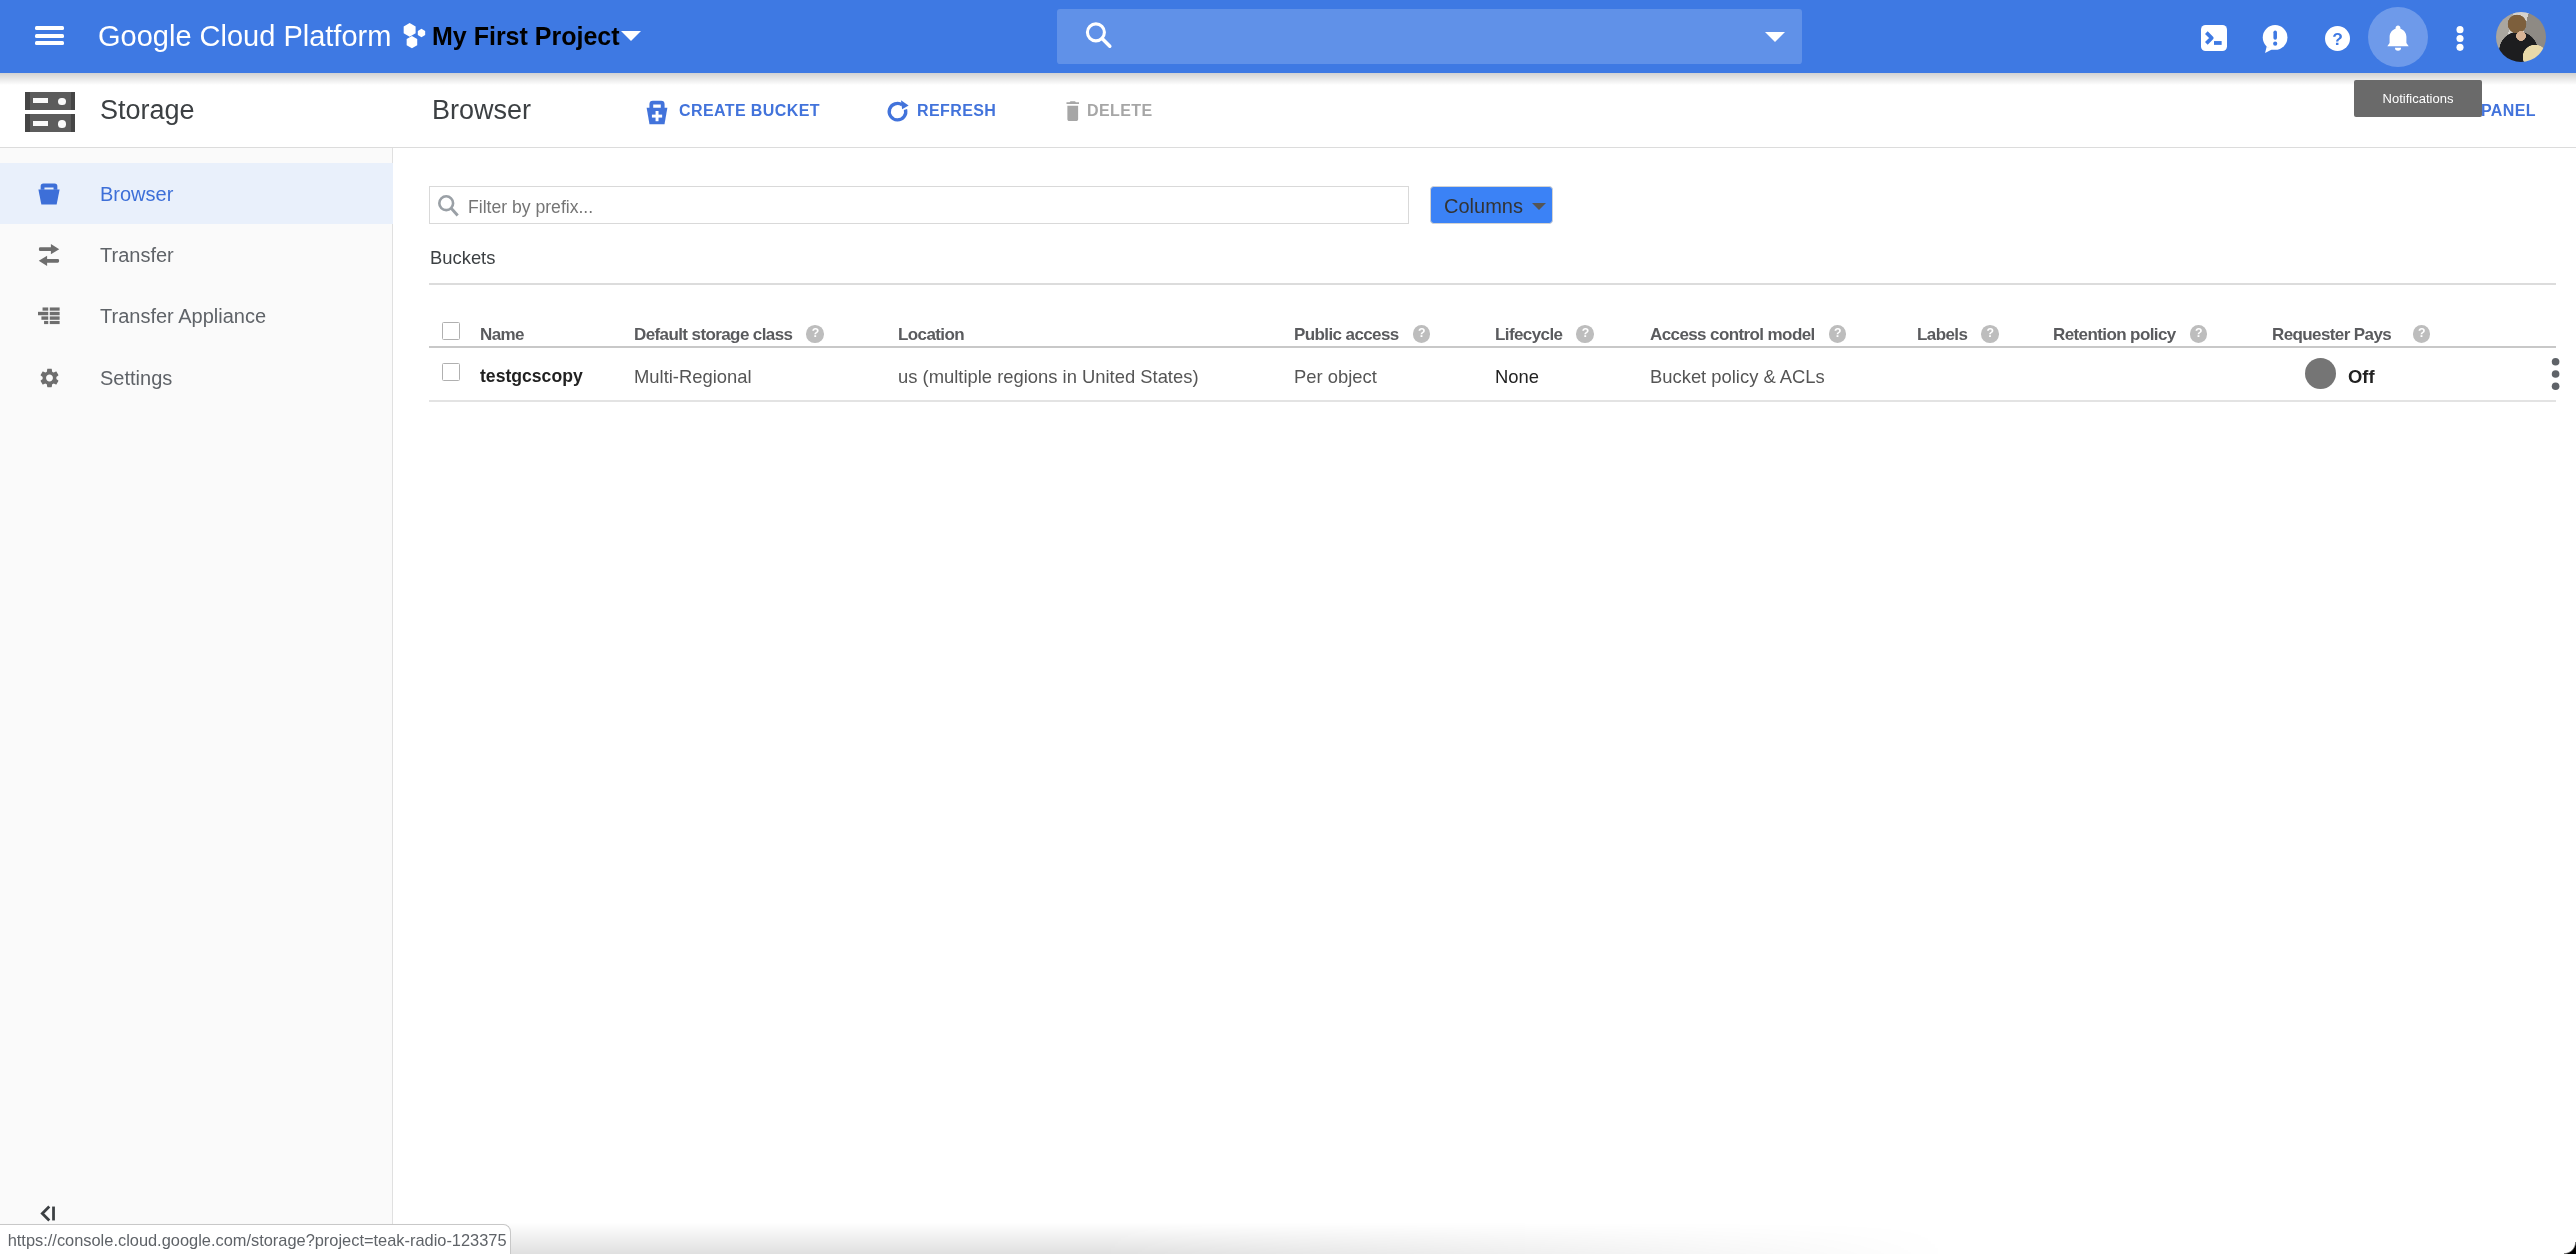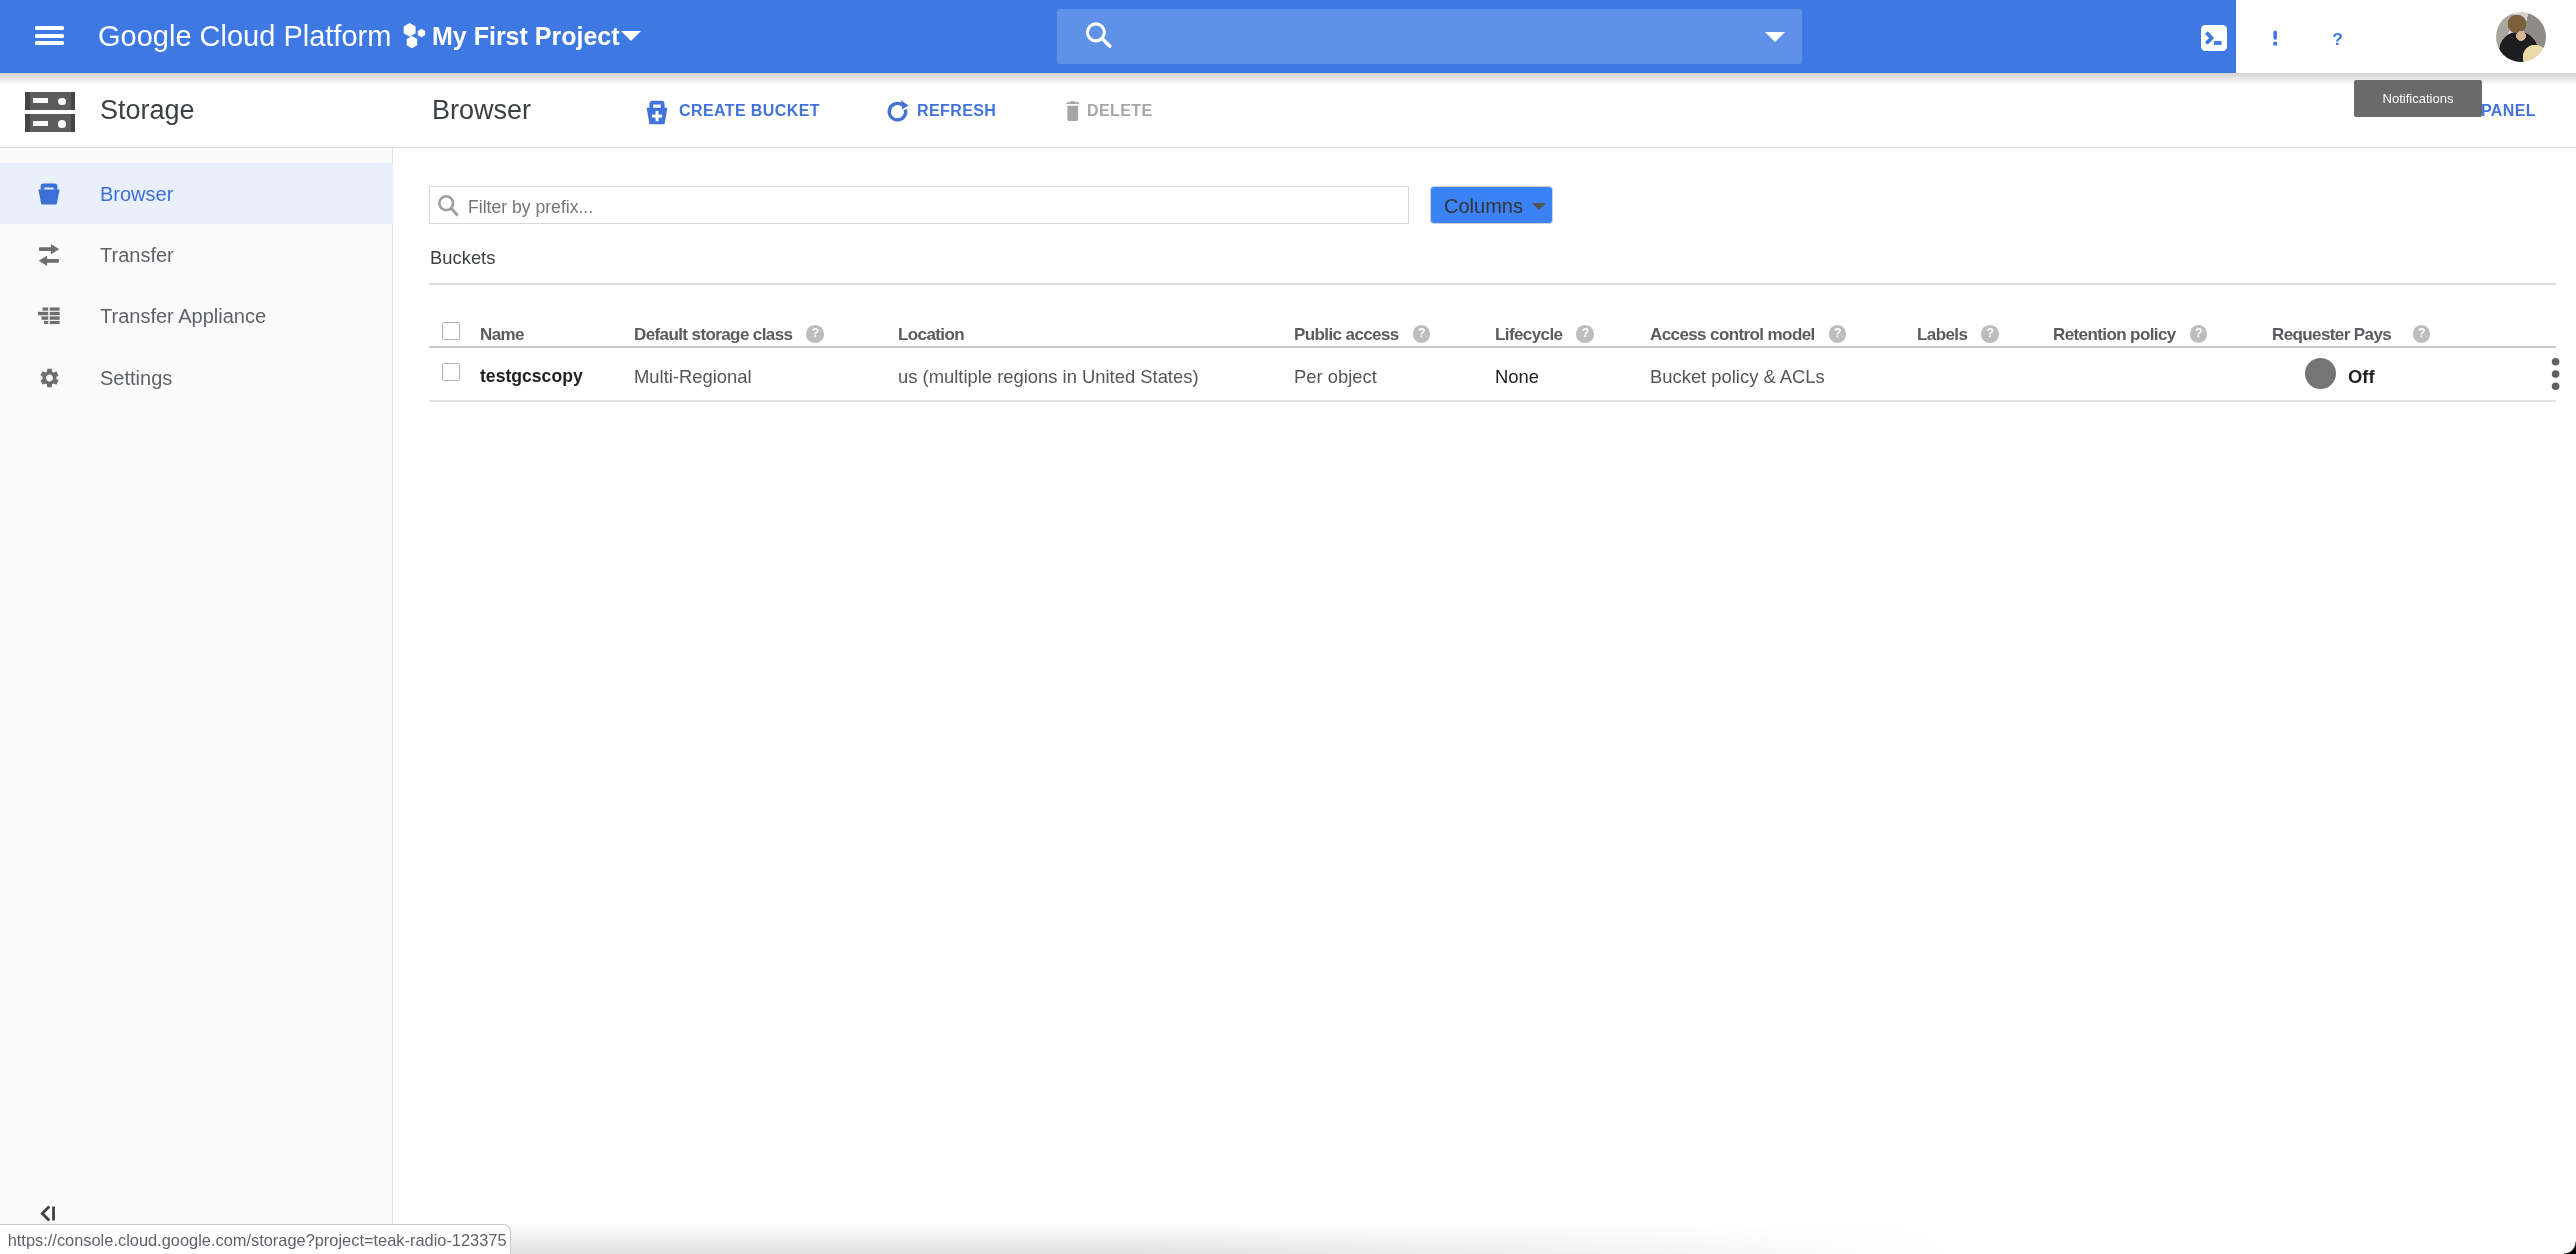--- a/index.html
+++ b/index.html
@@ -1,29 +1,29 @@
 <!DOCTYPE html>
 <html style="font-size:12.3px"><head>
 <meta charset="utf-8">
 <style>
   * { margin:0; padding:0; box-sizing:border-box; }
   html,body { width:2576px; height:1254px; overflow:hidden; background:#fff;
     font-family:"Liberation Sans", sans-serif; position:relative; }
   .abs { position:absolute; }
 
   
-  .topbar { position:absolute; left:0; top:0; width:2236px; height:73px;
+  .topbar { position:absolute; left:0; top:0; width:2576px; height:73px;
     background:#3e79e3; z-index:40; }
   .topshadow { position:absolute; left:0; top:73px; width:2576px; height:12.3px;
     background:linear-gradient(to bottom, rgba(0,0,0,0.18), rgba(0,0,0,0)); z-index:39; }
   .hbar { position:absolute; left:35px; width:29px; height:3.8px; background:#fff; border-radius:1.5px; }
   .gcp-logo { position:absolute; left:98px; top:0; height:73px; display:flex; align-items:center;
     font-size:29px; color:#fff; }
   .proj-name { position:absolute; left:432px; top:0; height:73px; display:flex; align-items:center;
-    font-size:25px; color:#ffffff; font-weight:bold; }
+    font-size:25px; color:#000000; font-weight:bold; }
   .caret { position:absolute; width:0; height:0; }
 
   .search { position:absolute; left:1057px; top:9.2px; width:745px; height:55px;
     background:rgba(255,255,255,0.18); border-radius:3.1px; }
 
   .tooltip { position:absolute; left:2334px; top:80px; width:128px; height:37px;
     background:#6a6a6a; border-radius:2px; color:#fff; font-size:13px;
     display:flex; align-items:center; justify-content:center; z-index:60;margin-left:20px; }
 
   

